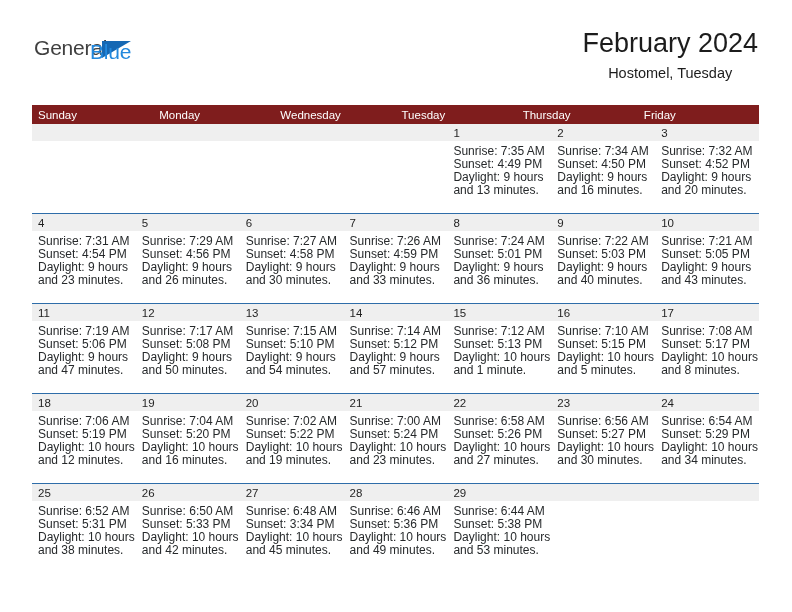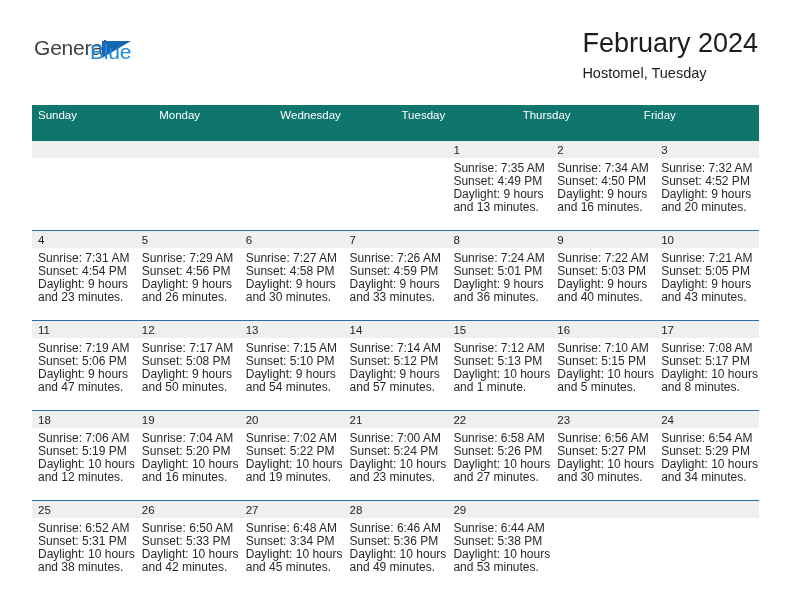--- a/index.html
+++ b/index.html
@@ -60,21 +60,21 @@
     top: 4px;
     font-size: 21px;
     color: #2288dd;
     letter-spacing: -0.2px;
   }
 
   .title-wrap {
     position: absolute;
     right: 0;
     top: 0;
-    text-align: left;
+    text-align: center;
   }
   .cal-title {
     font-size: 27px;
     color: #1c1c1c;
     line-height: 1.15;
     font-weight: normal;
     margin: 0;
     white-space: nowrap;
   }
   .cal-sub {
@@ -86,22 +86,22 @@
 
   
   .calendar {
     position: absolute;
     left: 32px;
     top: 105px;
     width: 727px;
   }
   .dow-row {
     display: flex;
-    background: #0f766e;
-    height: 36px;
+    background: #7f1d1d;
+    height: 19px;
   }
   .dow {
     flex: 1 1 0;
     color: #ffffff;
     font-size: 11.5px;
     line-height: 21px;
     padding-left: 6px;
     box-sizing: border-box;
     white-space: nowrap;
   }

